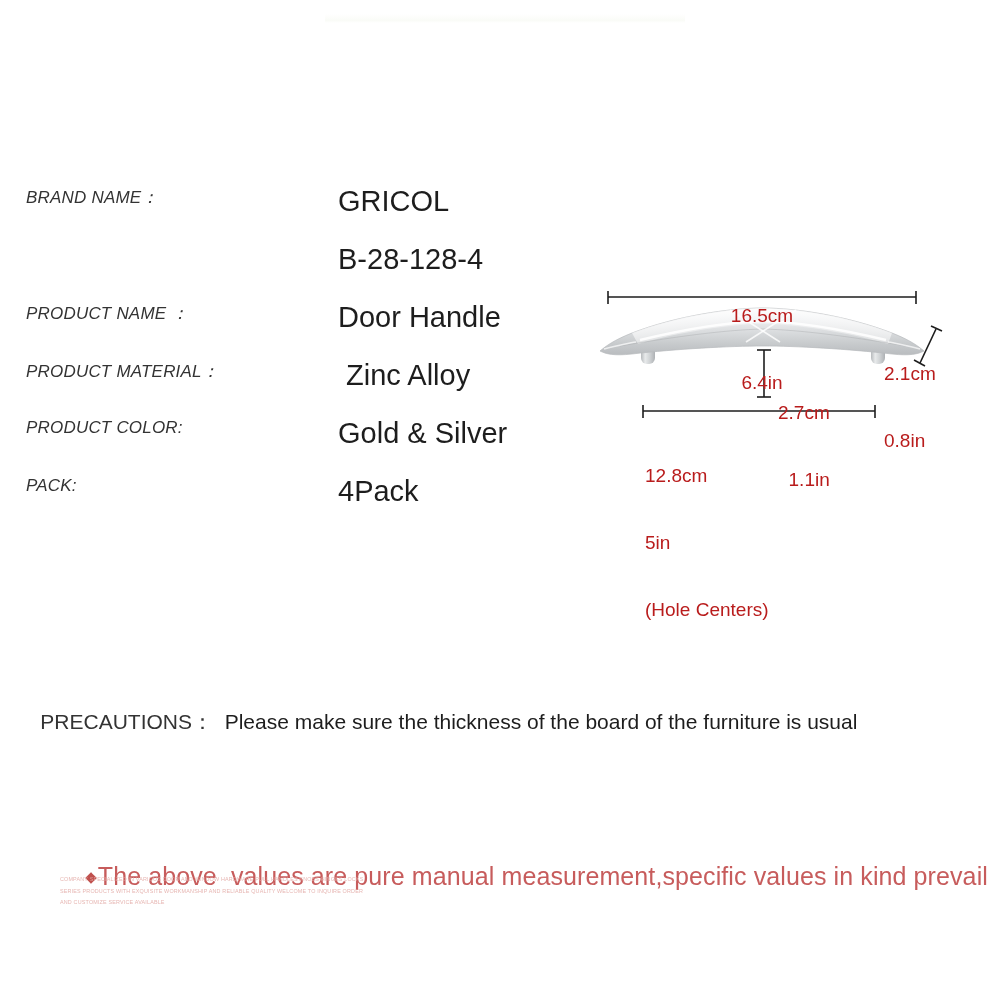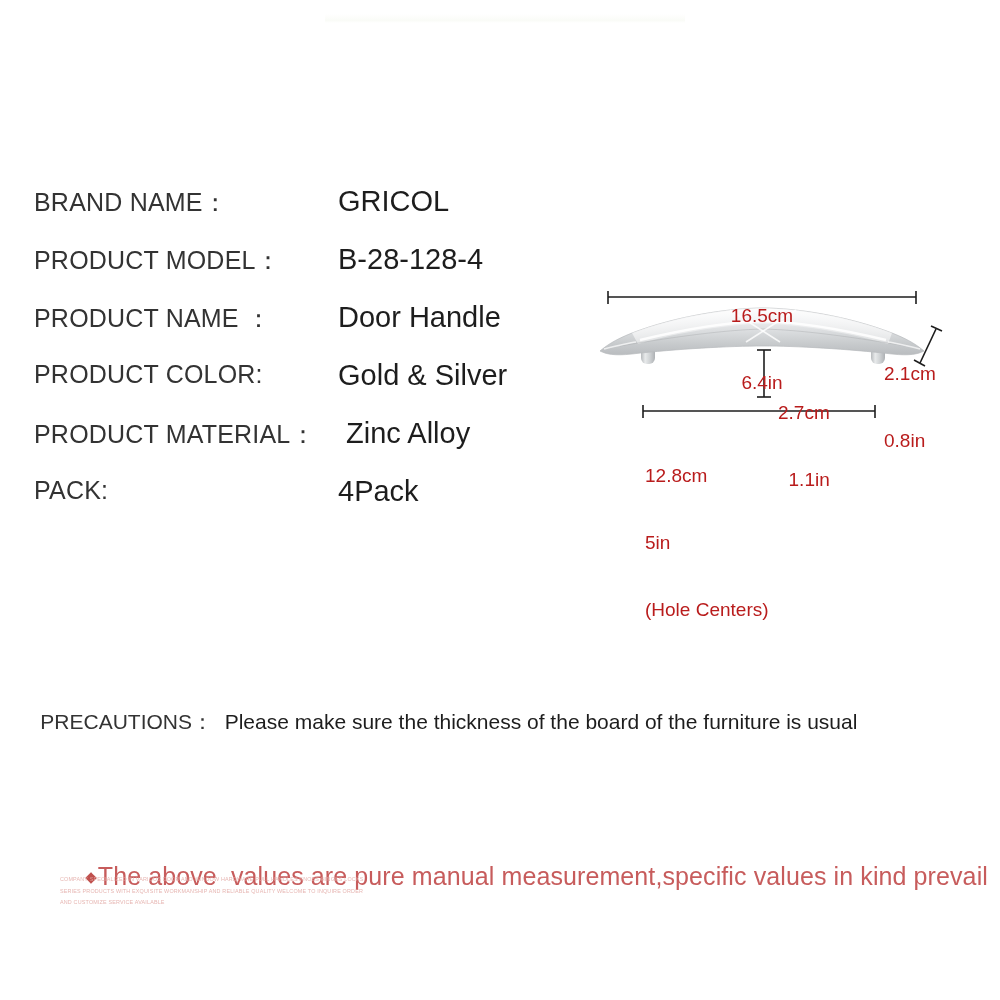--- a/index.html
+++ b/index.html
@@ -34,26 +34,27 @@
     left: 18px;
     top: 186px;
     width: 520px;
   }
   .spec-row {
     position: relative;
     height: 58px;
   }
   .spec-label {
     position: absolute;
-    left: 16px;
+    left: 8px;
     top: 0;
-    font-size: 25px;
+    font-size: 17px;
     letter-spacing: .2px;
     color: #333333;
     white-space: pre;
+    font-style: italic;
   }
   .spec-value {
     position: absolute;
     left: 320px;
     top: -1px;
     font-size: 29px;
     color: #1d1d1d;
     white-space: pre;
   }
 
@@ -150,37 +151,36 @@
   <div class="top-artifact"></div>
 
   <div class="spec-list">
 
     <div class="spec-row">
       <span class="spec-label">BRAND NAME：</span>
       <span class="spec-value">GRICOL</span>
     </div>
 
     <div class="spec-row">
-      <span class="spec-label">PRODUCT MODEL：</span>
       <span class="spec-value">B-28-128-4</span>
     </div>
 
     <div class="spec-row">
       <span class="spec-label">PRODUCT NAME ：</span>
       <span class="spec-value">Door Handle</span>
     </div>
 
     <div class="spec-row">
+      <span class="spec-label">PRODUCT MATERIAL：</span>
+      <span class="spec-value"> Zinc Alloy</span>
+    </div>
+
+    <div class="spec-row">
       <span class="spec-label">PRODUCT COLOR:</span>
       <span class="spec-value">Gold &amp; Silver</span>
-    </div>
-
-    <div class="spec-row">
-      <span class="spec-label">PRODUCT MATERIAL：</span>
-      <span class="spec-value"> Zinc Alloy</span>
     </div>
 
     <div class="spec-row">
       <span class="spec-label">PACK:</span>
       <span class="spec-value">4Pack</span>
     </div>
 
   </div>
 
   <div class="diagram">

